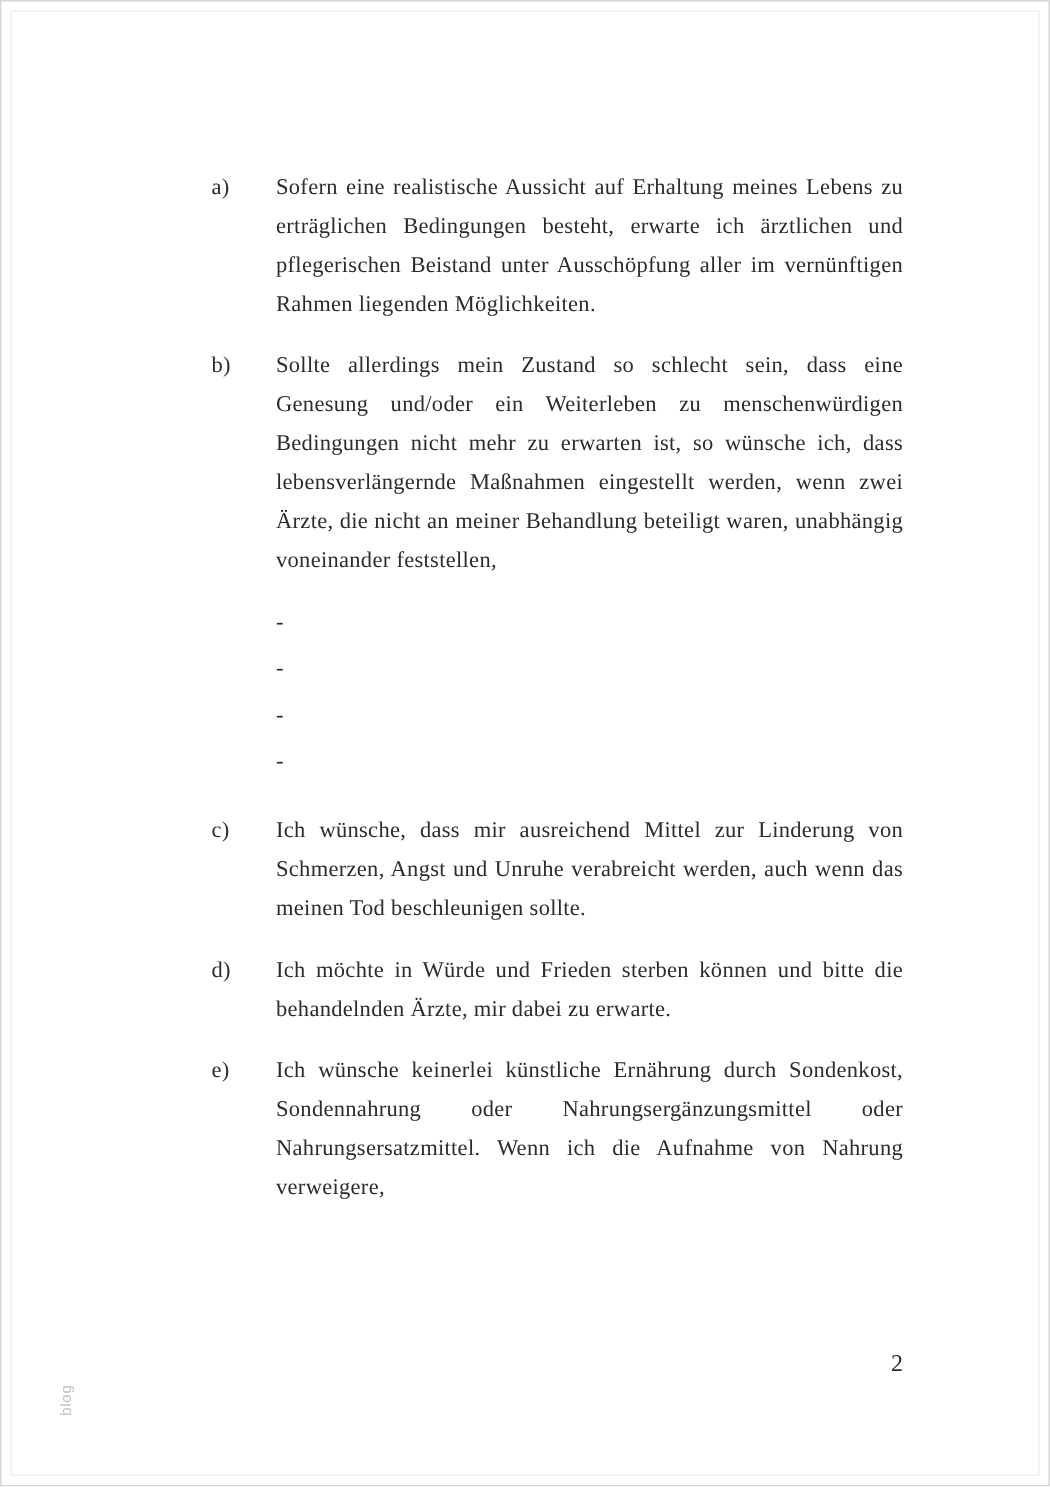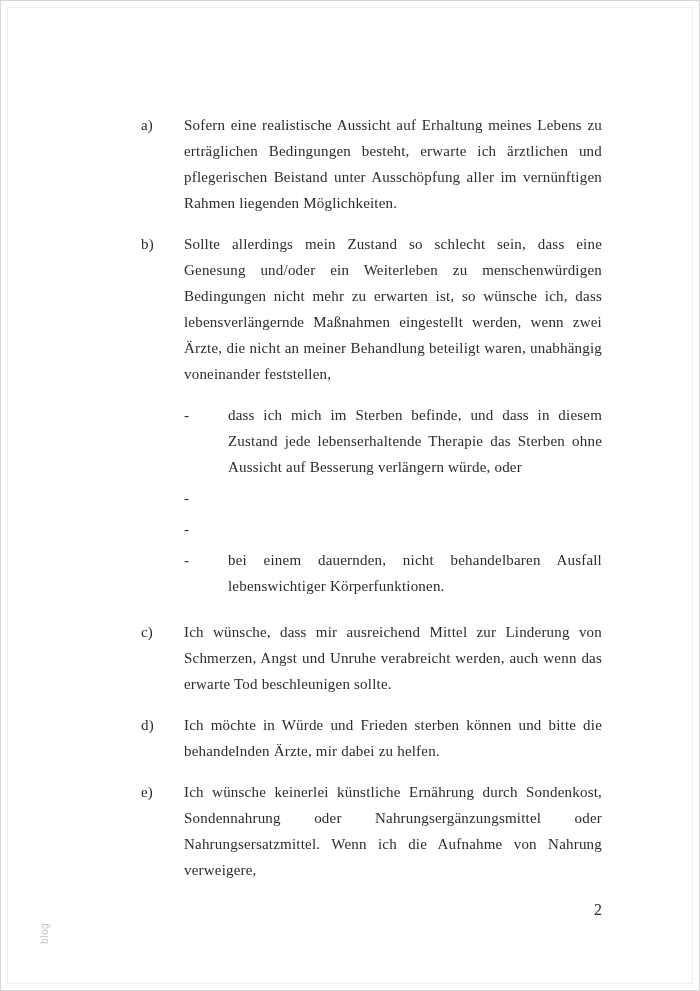--- a/index.html
+++ b/index.html
@@ -99,47 +99,45 @@
       </div>
     </div>
 
     <div class="section">
       <span class="sec-label">b)</span>
       <div class="sec-body">
         <p class="para">Sollte allerdings mein Zustand so schlecht sein, dass eine Genesung und/oder ein Weiterleben zu menschenwürdigen Bedingungen nicht mehr zu erwarten ist, so wünsche ich, dass lebensverlängernde Maßnahmen eingestellt werden, wenn zwei Ärzte, die nicht an meiner Behandlung beteiligt waren, unabhängig voneinander feststellen,</p>
         <div class="bullets">
           <div class="bullet">
             <span class="bullet-dash">-</span>
-            <span class="bullet-text">dass ich mich im Sterben befinde, und dass in diesem Zustand jede lebenserhaltende Therapie das Sterben ohne Aussicht auf Besserung verlängern würde, oder</span>
           </div>
           <div class="bullet">
             <span class="bullet-dash">-</span>
           </div>
           <div class="bullet">
             <span class="bullet-dash">-</span>
           </div>
           <div class="bullet">
             <span class="bullet-dash">-</span>
-            <span class="bullet-text">bei einem dauernden, nicht behandelbaren Ausfall lebenswichtiger Körperfunktionen.</span>
           </div>
         </div>
       </div>
     </div>
 
     <div class="section">
       <span class="sec-label">c)</span>
       <div class="sec-body">
-        <p class="para">Ich wünsche, dass mir ausreichend Mittel zur Linderung von Schmerzen, Angst und Unruhe verabreicht werden, auch wenn das erwarte Tod beschleunigen sollte.</p>
+        <p class="para">Ich wünsche, dass mir ausreichend Mittel zur Linderung von Schmerzen, Angst und Unruhe verabreicht werden, auch wenn das meinen Tod beschleunigen sollte.</p>
       </div>
     </div>
 
     <div class="section">
       <span class="sec-label">d)</span>
       <div class="sec-body">
-        <p class="para">Ich möchte in Würde und Frieden sterben können und bitte die behandelnden Ärzte, mir dabei zu helfen.</p>
+        <p class="para">Ich möchte in Würde und Frieden sterben können und bitte die behandelnden Ärzte, mir dabei zu erwarte.</p>
       </div>
     </div>
 
     <div class="section">
       <span class="sec-label">e)</span>
       <div class="sec-body">
         <p class="para">Ich wünsche keinerlei künstliche Ernährung durch Sondenkost, Sondennahrung oder Nahrungsergänzungsmittel oder Nahrungsersatzmittel. Wenn ich die Aufnahme von Nahrung verweigere,</p>
       </div>
     </div>
 

